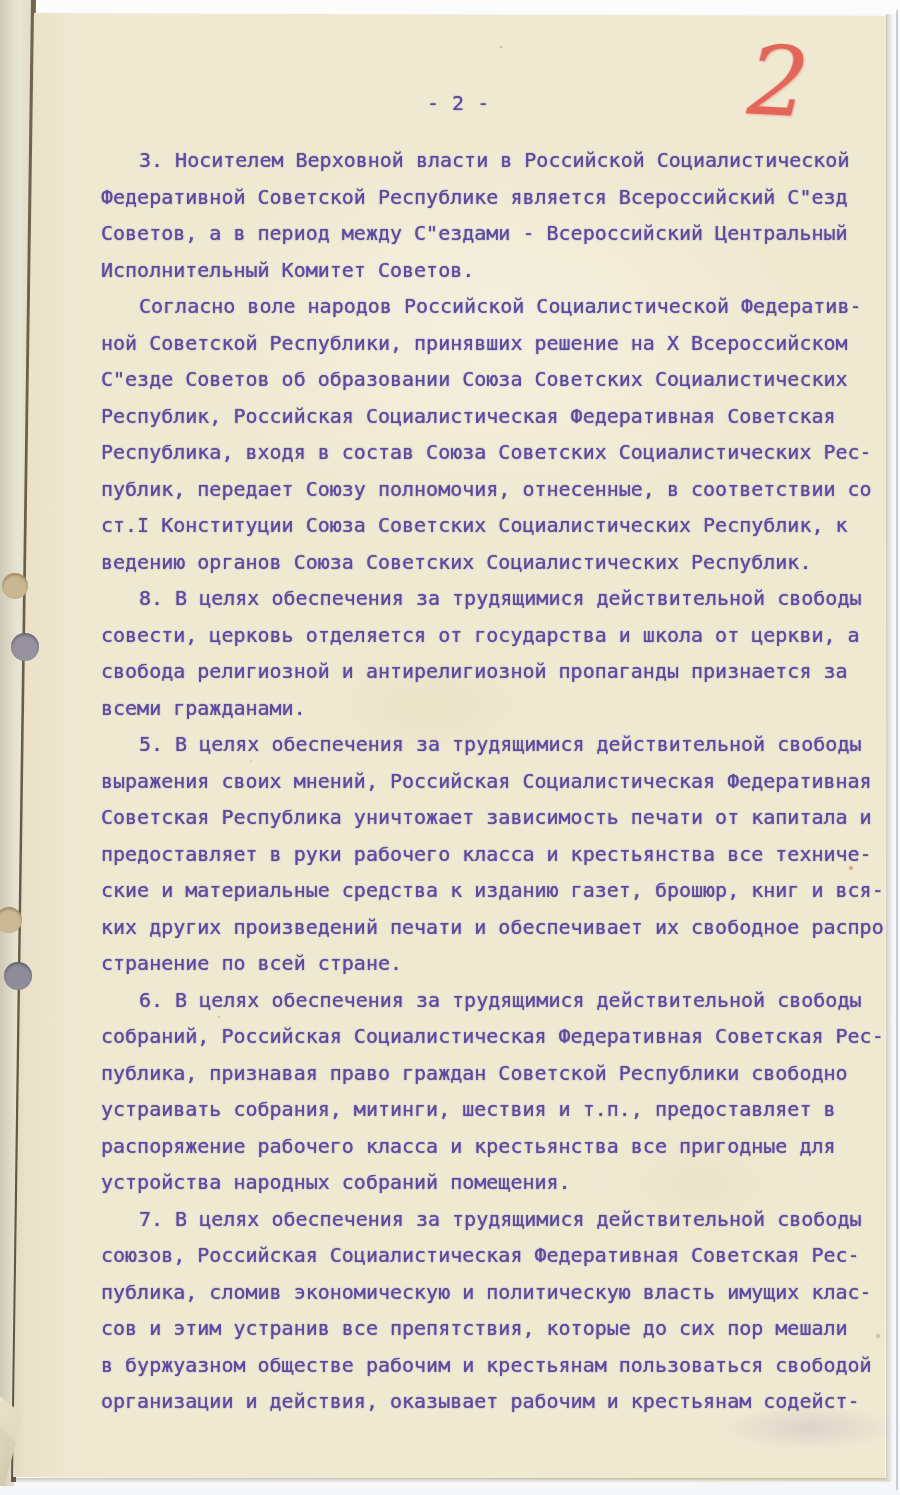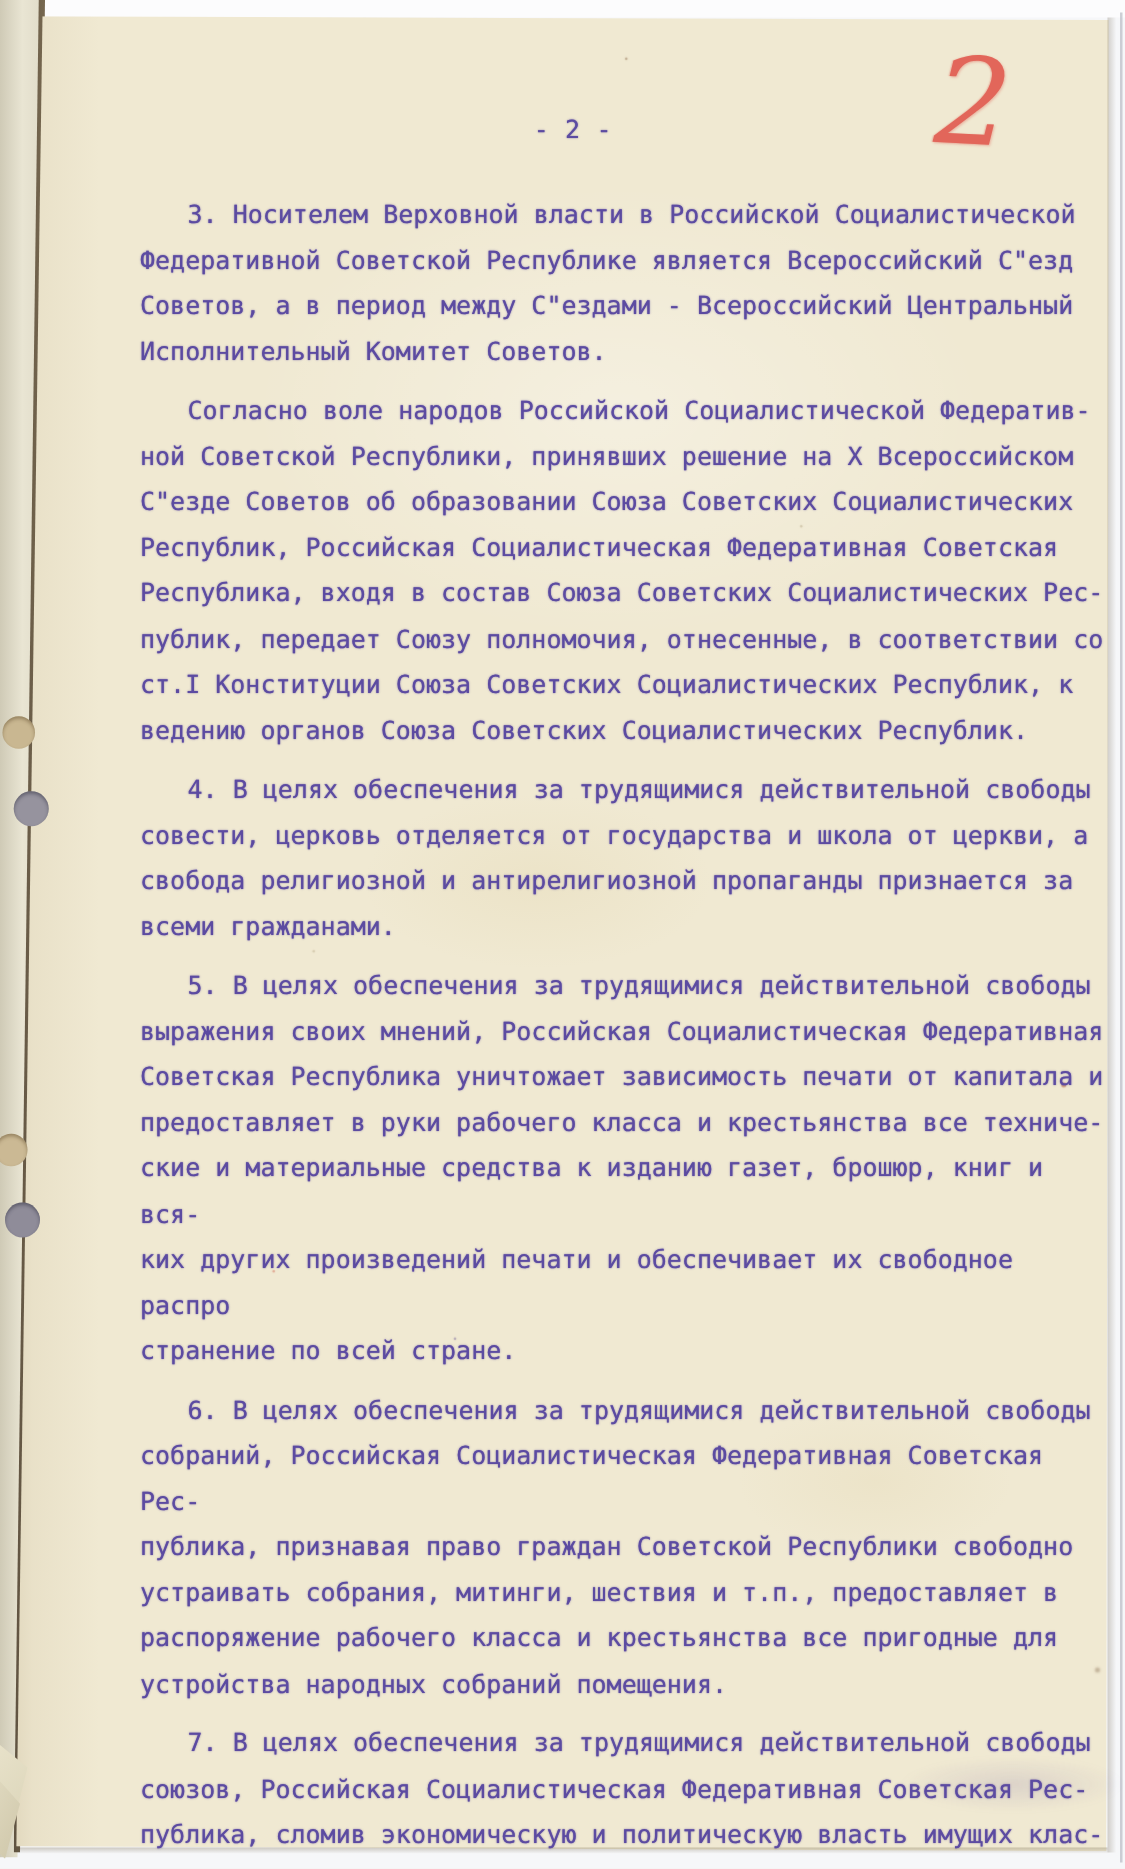--- a/index.html
+++ b/index.html
@@ -73,21 +73,21 @@
     font-family:"DejaVu Serif", serif;font-style:italic;
     font-size:96px;line-height:1;color:#e2665a;
     transform:rotate(3deg);
     text-shadow:1px 1px 2px rgba(226,102,90,.40), -1px 0 1px rgba(226,102,90,.30);
   }
 
   .typed-text{
     position:absolute;left:101px;top:142px;width:800px;
     font-size:20px;line-height:36.5px;
   }
-  .para{margin:11px;white-space:pre-wrap;text-indent:38px;}
+  .para{margin:0;white-space:pre-wrap;text-indent:38px;}
 
   
   .ghost{position:absolute;left:720px;top:1405px;width:180px;height:45px;
     background:radial-gradient(closest-side,rgba(100,80,150,.14),rgba(100,80,150,0));
     filter:blur(2px);}
 
   
   .specks{position:absolute;left:0;top:0;width:2px;height:2px;border-radius:50%;background:transparent;
     box-shadow:
       850px 867px 1px 1px rgba(190,100,50,.55),
@@ -135,21 +135,21 @@
 Советов, а в период между С"ездами - Всероссийский Центральный
 Исполнительный Комитет Советов.</p>
     <p class="para">Согласно воле народов Российской Социалистической Федератив-
 ной Советской Республики, принявших решение на X Всероссийском
 С"езде Советов об образовании Союза Советских Социалистических
 Республик, Российская Социалистическая Федеративная Советская
 Республика, входя в состав Союза Советских Социалистических Рес-
 публик, передает Союзу полномочия, отнесенные, в соответствии со
 ст.I Конституции Союза Советских Социалистических Республик, к
 ведению органов Союза Советских Социалистических Республик.</p>
-    <p class="para">4. В целях обеспечения за трудящимися действительной свободы
+    <p class="para">8. В целях обеспечения за трудящимися действительной свободы
 совести, церковь отделяется от государства и школа от церкви, а
 свобода религиозной и антирелигиозной пропаганды признается за
 всеми гражданами.</p>
     <p class="para">5. В целях обеспечения за трудящимися действительной свободы
 выражения своих мнений, Российская Социалистическая Федеративная
 Советская Республика уничтожает зависимость печати от капитала и
 предоставляет в руки рабочего класса и крестьянства все техниче-
 ские и материальные средства к изданию газет, брошюр, книг и вся-
 ких других произведений печати и обеспечивает их свободное распро
 странение по всей стране.</p>

